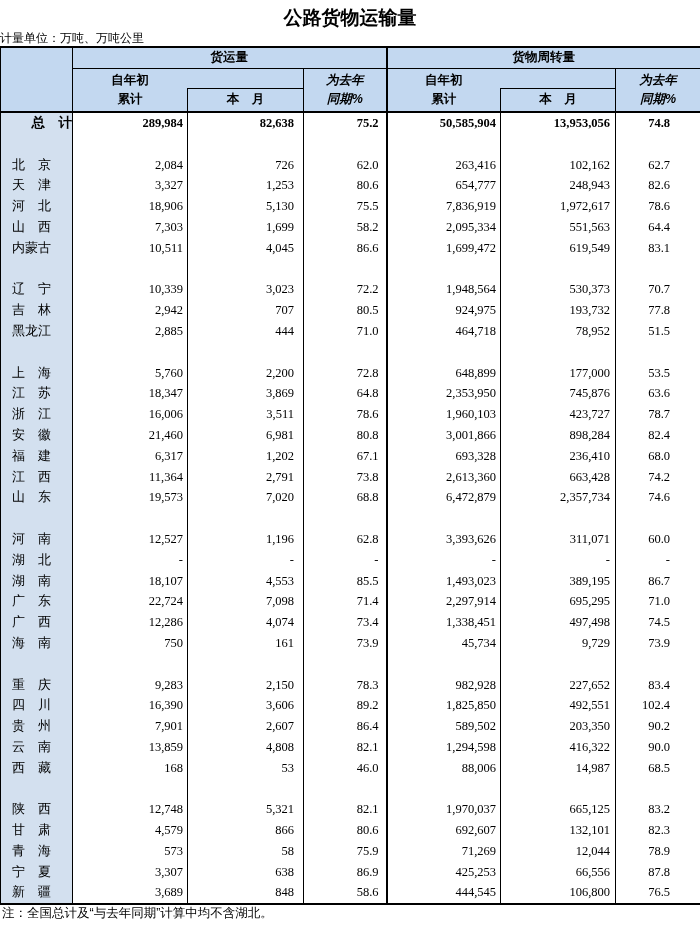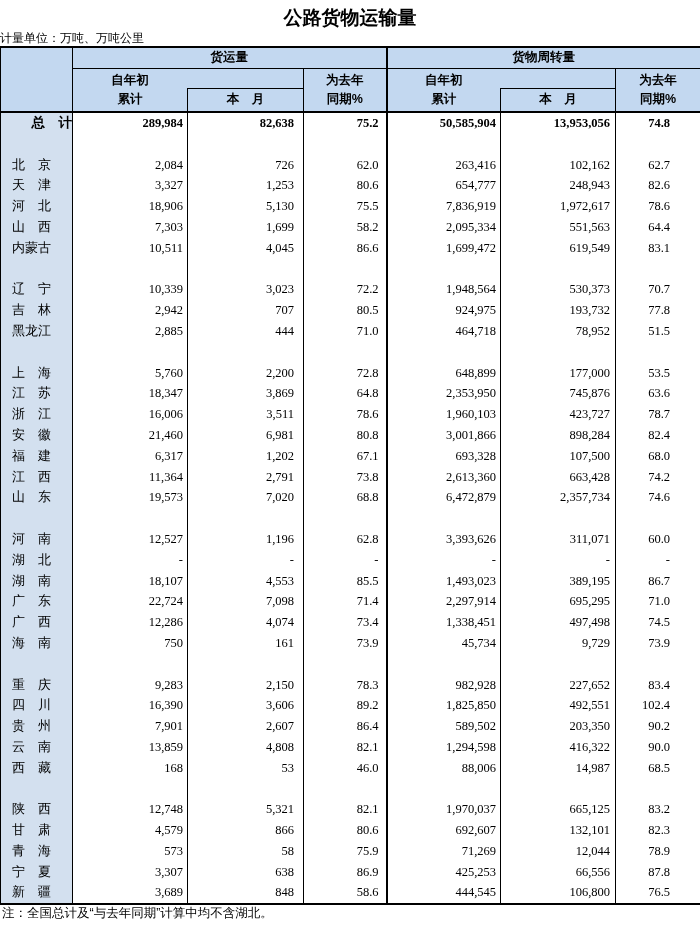--- a/index.html
+++ b/index.html
@@ -35,21 +35,21 @@
     text-align: center; vertical-align: middle; padding: 0;
   }
   tr.h1 { height: 21px; }
   tr.h2 { height: 20px; }
   tr.h3 { height: 24px; }
   .corner { border-right: 1px solid var(--border-c, #000); }
   .grp  { border-bottom: 1px solid var(--border-c, #000); }
   .grp2 { border-left: 2px solid var(--border-c, #000); }
   .cum  { line-height: 19px; }
   .cum2 { border-left: 2px solid var(--border-c, #000); }
-  .yoy  { border-left: 1px solid var(--border-c, #000); line-height: 19px; }
+  .yoy  { border-left: 1px solid var(--border-c, #000); line-height: 19px; font-style: italic; }
   .bm   { border-top: 1px solid var(--border-c, #000); border-left: 1px solid var(--border-c, #000); }
   tbody td {
     height: 20.8px; padding: 0;
     font-size: 12.5px; line-height: 20.8px;
     vertical-align: middle;
     overflow: hidden; white-space: nowrap;
   }
   tbody tr:first-child td { border-top: 2px solid var(--border-c, #000); }
   td.name {
     background: var(--region-bg, #D3E0EF);
@@ -250,21 +250,21 @@
         <td class="num c4">3,001,866</td>
         <td class="num c5">898,284</td>
         <td class="num c6">82.4</td>
       </tr>
       <tr>
         <td class="name">福　建</td>
         <td class="num c1">6,317</td>
         <td class="num c2">1,202</td>
         <td class="num c3">67.1</td>
         <td class="num c4">693,328</td>
-        <td class="num c5">107,500</td>
+        <td class="num c5">236,410</td>
         <td class="num c6">68.0</td>
       </tr>
       <tr>
         <td class="name">江　西</td>
         <td class="num c1">11,364</td>
         <td class="num c2">2,791</td>
         <td class="num c3">73.8</td>
         <td class="num c4">2,613,360</td>
         <td class="num c5">663,428</td>
         <td class="num c6">74.2</td>

